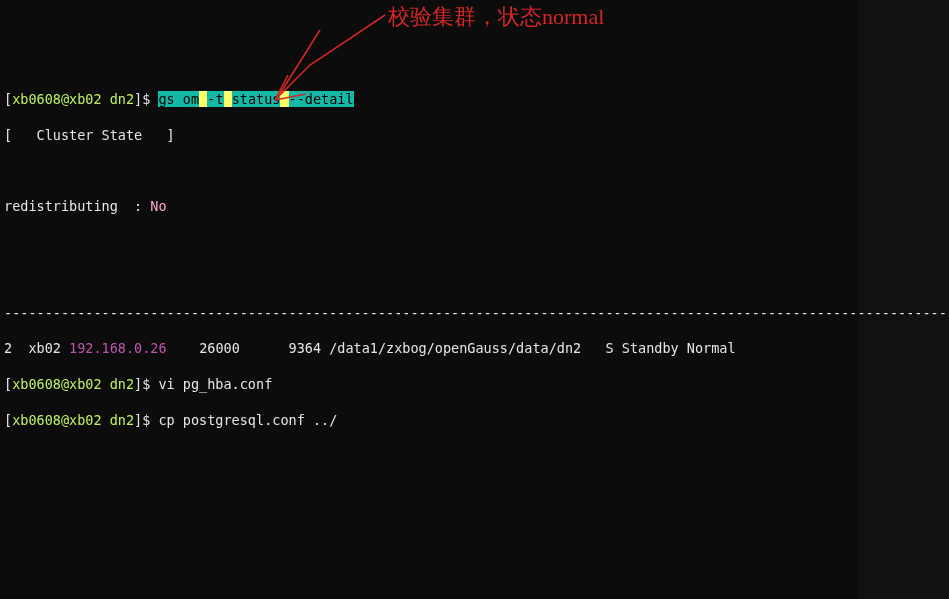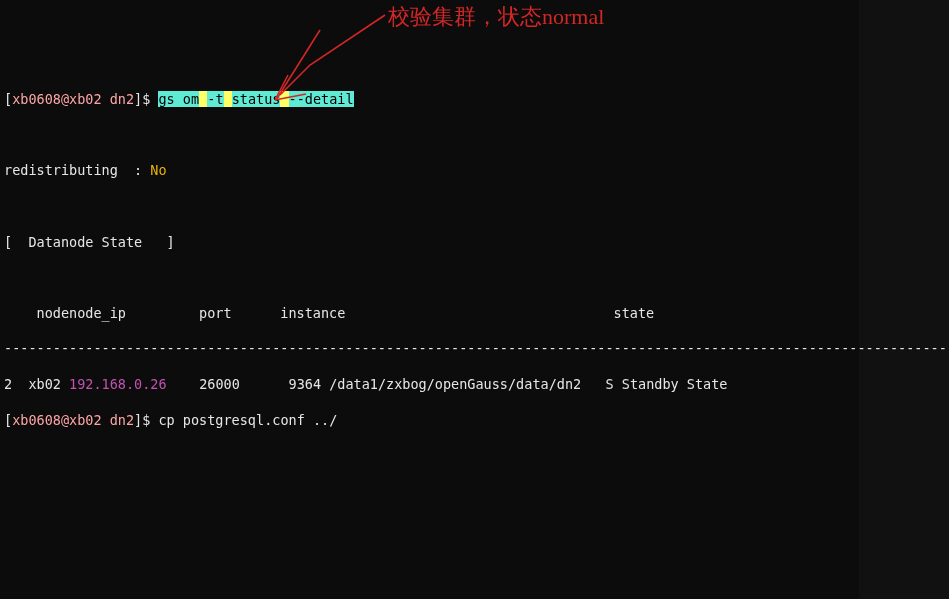--- a/index.html
+++ b/index.html
@@ -1,47 +1,47 @@
 <!DOCTYPE html>
 <html><head>
 <meta charset="utf-8">
 <style>
   html,body{margin:0;padding:0;background:#111;color:#ccc;font-family:Consolas,Menlo,monospace;font-size:13.5px;line-height:1.32;overflow:hidden}
   .term{width:859px;height:599px;background:#0c0c0c;position:relative;padding:2px 0;box-sizing:border-box;white-space:pre}
   .line{padding:0 4px}
-  .c{color:#fca5a5}
+  .c{color:#bef264}
   .w{color:#e6e6e6}
   .m{color:#c252b2}
-  .r{color:#eab308}
-  .hl{background:#5eead4;color:#000}
+  .r{color:#f9a8d4}
+  .hl{background:#14b8a6;color:#000}
   .hly{background:#ffff66;color:#000}
   .annot{position:absolute;color:#d32626;font-family:"SimSun","Songti SC",serif;font-size:22px;pointer-events:none}
   svg.arrow{position:absolute;left:0;top:0;pointer-events:none}
 </style>
 </head>
 <body>
 
 <div class="term">
 
 <svg class="arrow" width="949" height="599">
   <path d="M 385 15 L 310 65 L 280 95" stroke="#d32626" stroke-width="1.6" fill="none"></path>
   <path d="M 275 100 L 288 75 M 275 100 L 306 94" stroke="#d32626" stroke-width="1.6" fill="none"></path>
   <path d="M 276 100 L 320 30" stroke="#d32626" stroke-width="1.6" fill="none"></path>
 </svg>
 <div class="annot" style="left:388px;top:2px">校验集群，状态normal</div>
 
 <div class="line"><span class="w">[</span><span class="c">xb0608@xb02</span><span class="w"> </span><span class="c">dn2</span><span class="w">]$ </span><span class="hl">gs_om</span><span class="hly"> </span><span class="hl">-t</span><span class="hly"> </span><span class="hl">status</span><span class="hly"> </span><span class="hl">--detail</span></div>
+<div class="line w">[   <span>Cluster State</span>   ]</div>
 <div class="line">&nbsp;</div>
 <div class="line"><span class="w">redistributing</span><span class="w">  : </span><span class="r">No</span></div>
 <div class="line">&nbsp;</div>
-<div class="line w">[  <span>Datanode State</span>   ]</div>
 <div class="line">&nbsp;</div>
-<div class="line w">    nodenode_ip         port      instance                                 state</div>
 <div class="line w">---------------------------------------------------------------------------------------------------------------------</div>
-<div class="line"><span class="w">2</span><span class="w">  </span><span class="w">xb02</span><span class="w"> </span><span class="m">192.168.0.26</span><span class="w">    </span><span class="w">26000</span><span class="w">      </span><span class="w">9364 /data1/zxbog/openGauss/data/dn2</span><span class="w">   </span><span class="w">S Standby State</span></div>
+<div class="line"><span class="w">2</span><span class="w">  </span><span class="w">xb02</span><span class="w"> </span><span class="m">192.168.0.26</span><span class="w">    </span><span class="w">26000</span><span class="w">      </span><span class="w">9364 /data1/zxbog/openGauss/data/dn2</span><span class="w">   </span><span class="w">S Standby Normal</span></div>
+<div class="line"><span class="w">[</span><span class="c">xb0608@xb02</span><span class="w"> </span><span class="c">dn2</span><span class="w">]$ </span><span class="w">vi pg_hba.conf</span></div>
 <div class="line"><span class="w">[</span><span class="c">xb0608@xb02</span><span class="w"> </span><span class="c">dn2</span><span class="w">]$ </span><span class="w">cp postgresql.conf ../</span></div>
 
 
 
 
 
 
 
 
 

